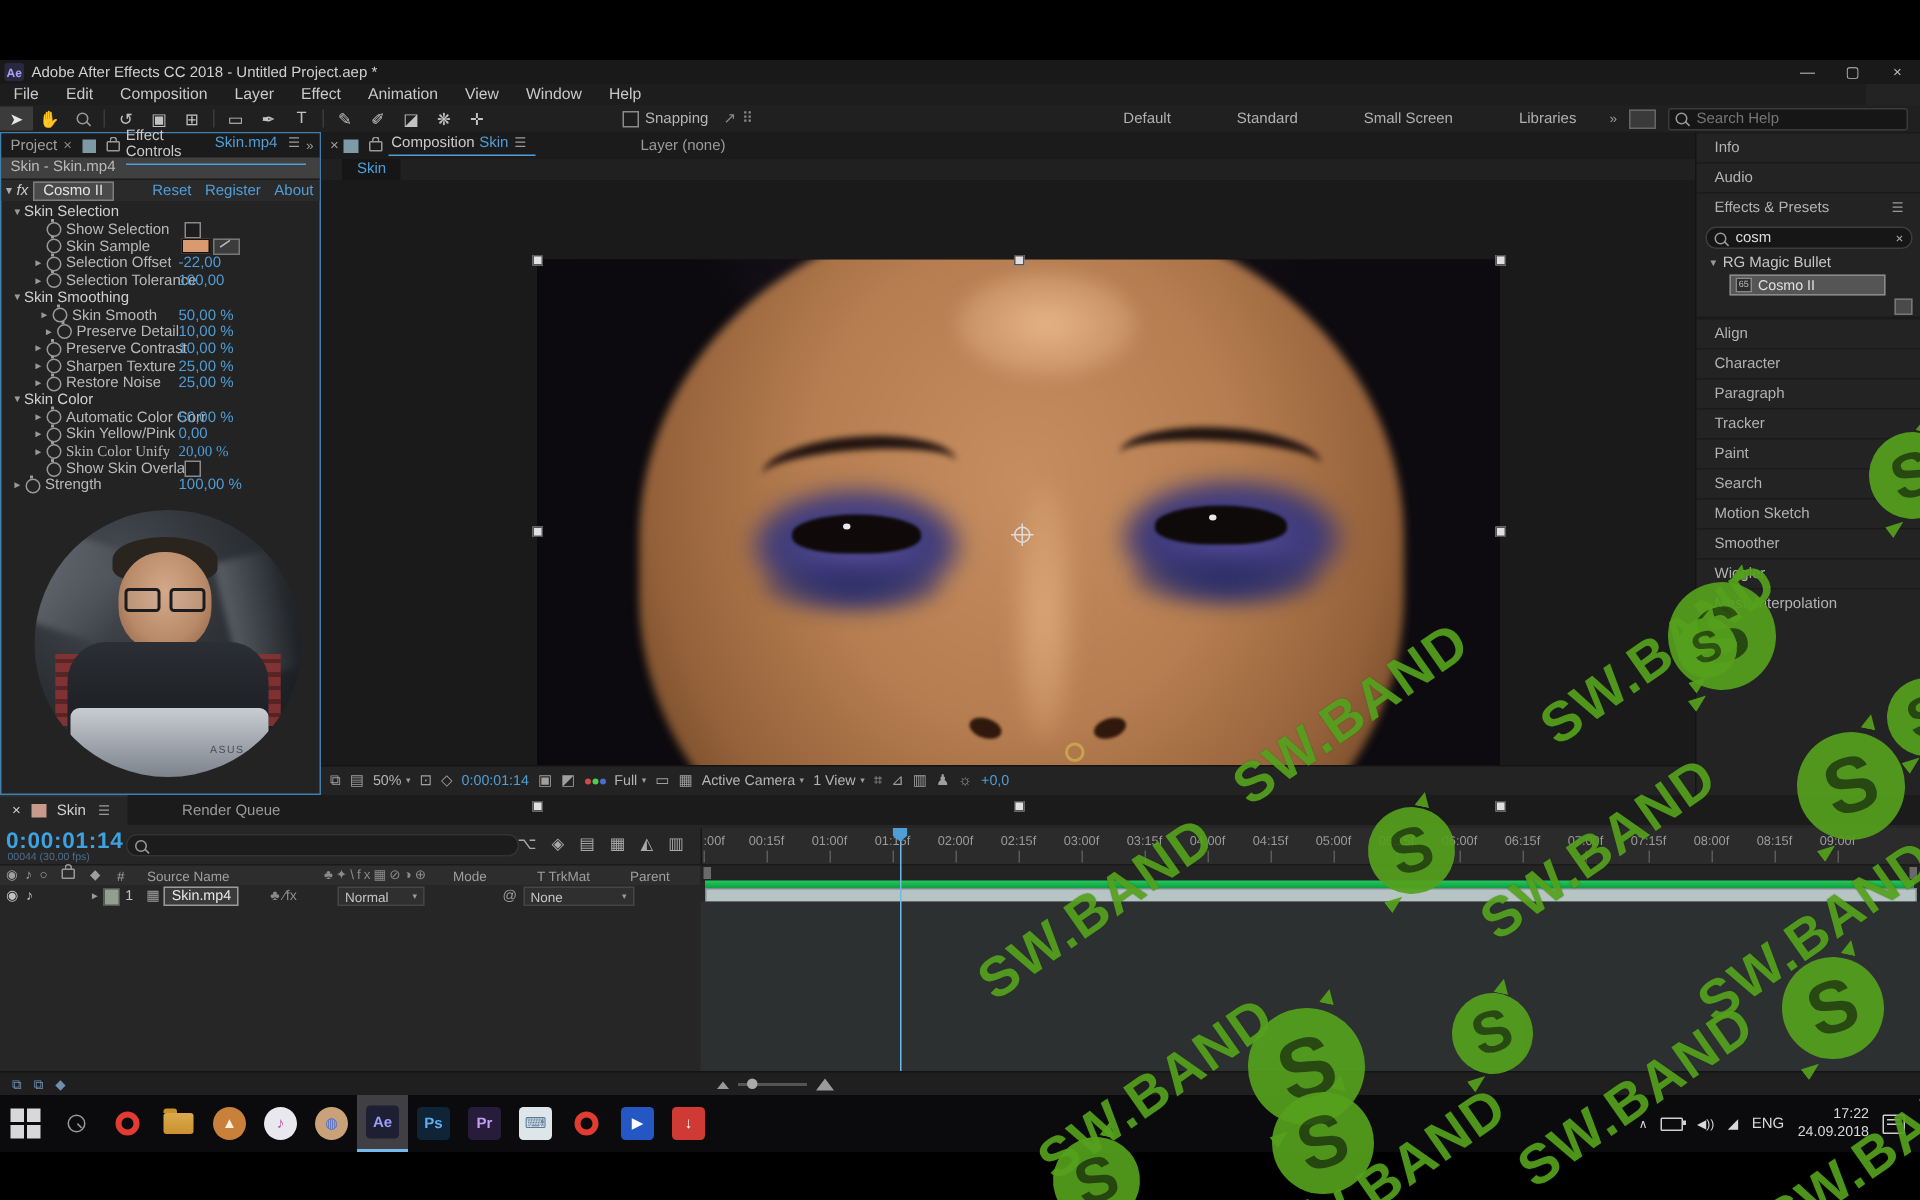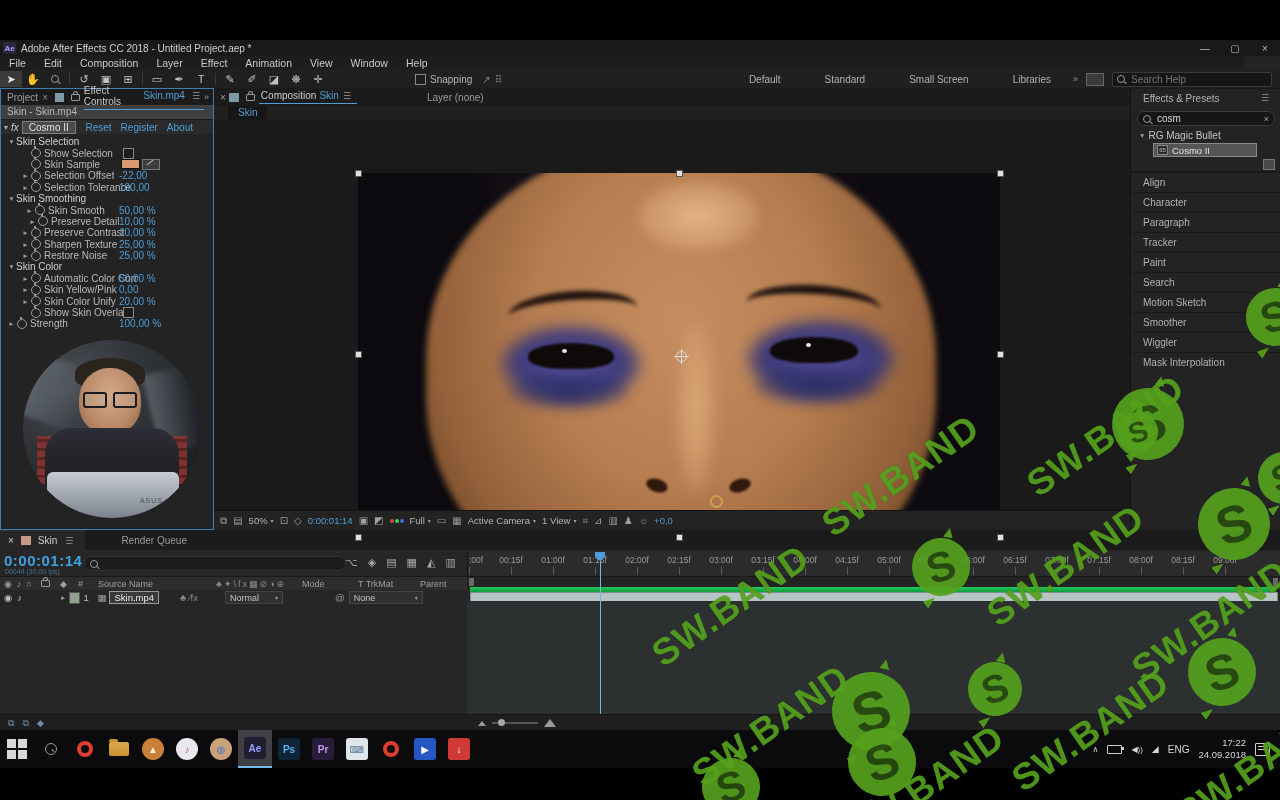--- a/index.html
+++ b/index.html
@@ -38,21 +38,21 @@
   .lock-icon{width:7px;height:5px;border:1px solid #999;border-radius:1px;position:relative;margin:0 4px;display:inline-block;}
   .lock-icon::before{content:"";position:absolute;top:-4px;left:1px;width:3px;height:3px;border:1px solid #999;border-bottom:none;border-radius:3px 3px 0 0;}
   #ec-tab{color:#c9c9c9;border-bottom:1px solid #4f9ed8;padding-bottom:2px;display:flex;align-items:center;gap:3px;}
   #ec-tab .comp{color:#4f9ed8;}
   .ham{color:#9a9a9a;font-size:9px;margin:0 4px;}
   #ec-subtitle{height:14px;line-height:14px;padding-left:6px;color:#b9b9b9;font-size:10px;background:#404040;border-bottom:1px solid #1a1a1a;}
   #fx-header{height:14px;display:flex;align-items:center;font-size:10px;background:#2a2a2a;}
   #fx-header .tw{width:10px;text-align:center;color:#aaa;font-size:7px;}
   #fx-badge{font-style:italic;color:#cfcfcf;margin-right:3px;}
   #fx-name{background:#4a4a4a;border:1px solid #7d7d7d;color:#e2e2e2;padding:0 6px;font-size:10px;height:11px;line-height:11px;}
-  #fx-links{margin-left:auto;display:flex;gap:9px;padding-right:20px;}
+  #fx-links{margin-left:auto;display:flex;gap:9px;padding-right:4px;}
   #fx-links span{color:#4f9ed8;font-size:10px;}
   #ec-rows{position:absolute;top:47px;left:0;right:0;}
   .erow{height:11.4px;display:flex;align-items:center;font-size:10px;color:#b9b9b9;}
   .erow .tw{width:9px;font-size:6.5px;color:#9a9a9a;text-align:center;flex:none;}
   .erow .sw-ic{width:8px;height:8px;border:1px solid #9a9a9a;border-radius:50%;position:relative;margin:0 3px 0 1px;flex:none;}
   .erow .sw-ic::before{content:"";position:absolute;top:-3px;left:2px;width:2px;height:2px;background:#9a9a9a;}
   .erow .lbl{white-space:nowrap;overflow:hidden;}
   .erow .val{position:absolute;left:118px;color:#4f9ed8;}
   .erow .chk{position:absolute;left:122px;}
   .erow.grp{color:#cfcfcf;}
@@ -369,21 +369,21 @@
             <span class="sw-ic"></span>
             <span class="lbl">Automatic Color Corr</span>
             <span class="val">50,00 %</span>
           </div>
           <div class="erow" style="padding-left: 20px; position: relative;">
             <span class="tw">►</span>
             <span class="sw-ic"></span>
             <span class="lbl">Skin Yellow/Pink</span>
             <span class="val">0,00</span>
           </div>
-          <div class="erow" style="padding-left: 20px; position: relative;">
+          <div class="erow" style="padding-left: 20px; position: relative; font-family: Liberation Serif, serif;">
             <span class="tw">►</span>
             <span class="sw-ic"></span>
             <span class="lbl">Skin Color Unify</span>
             <span class="val">20,00 %</span>
           </div>
           <div class="erow" style="padding-left: 20px; position: relative;">
             <span class="tw"></span>
             <span class="sw-ic"></span>
             <span class="lbl">Show Skin Overlay</span>
             <span class="cb chk"></span>
@@ -492,20 +492,24 @@
         <span class="ic">⌗</span>
         <span class="ic">⊿</span>
         <span class="ic">▥</span>
         <span class="ic">♟</span>
         <span class="ic">☼</span>
         <span class="blue">+0,0</span>
       </div>
     </div>
 
     <div id="right-panel" class="abs">
+      <div id="rp-top">
+          <div class="rp-row">Info</div>
+          <div class="rp-row">Audio</div>
+        </div>
       <div class="rp-row">
         <span>Effects &amp; Presets</span>
         <span class="ham">☰</span>
       </div>
       <div id="ep-search">
         <span class="mag"></span>
         <input value="cosm" style="">
         <span class="x">×</span>
       </div>
       <div id="ep-group">

